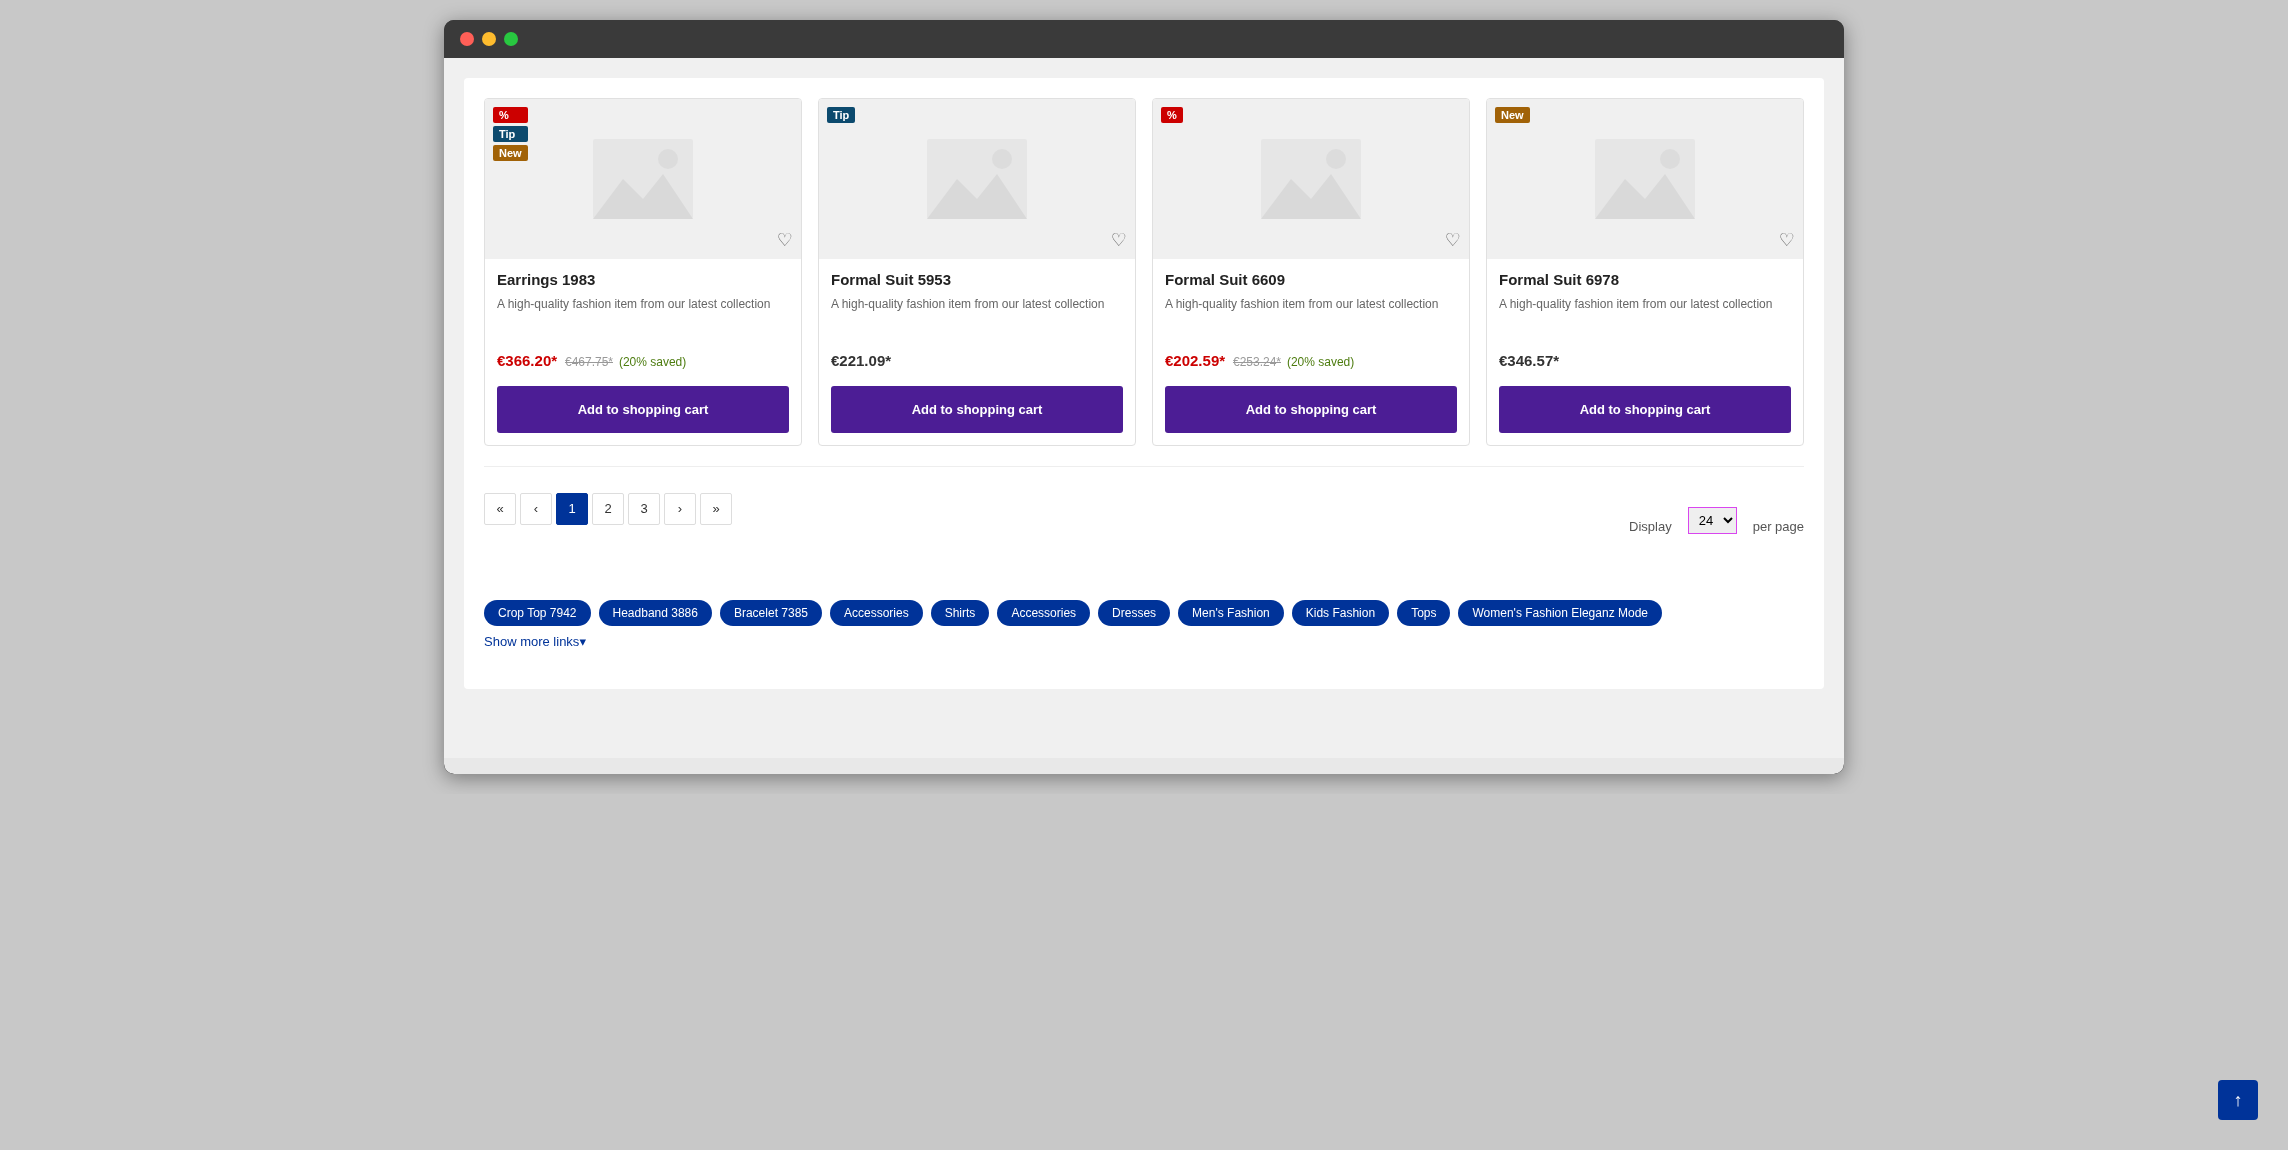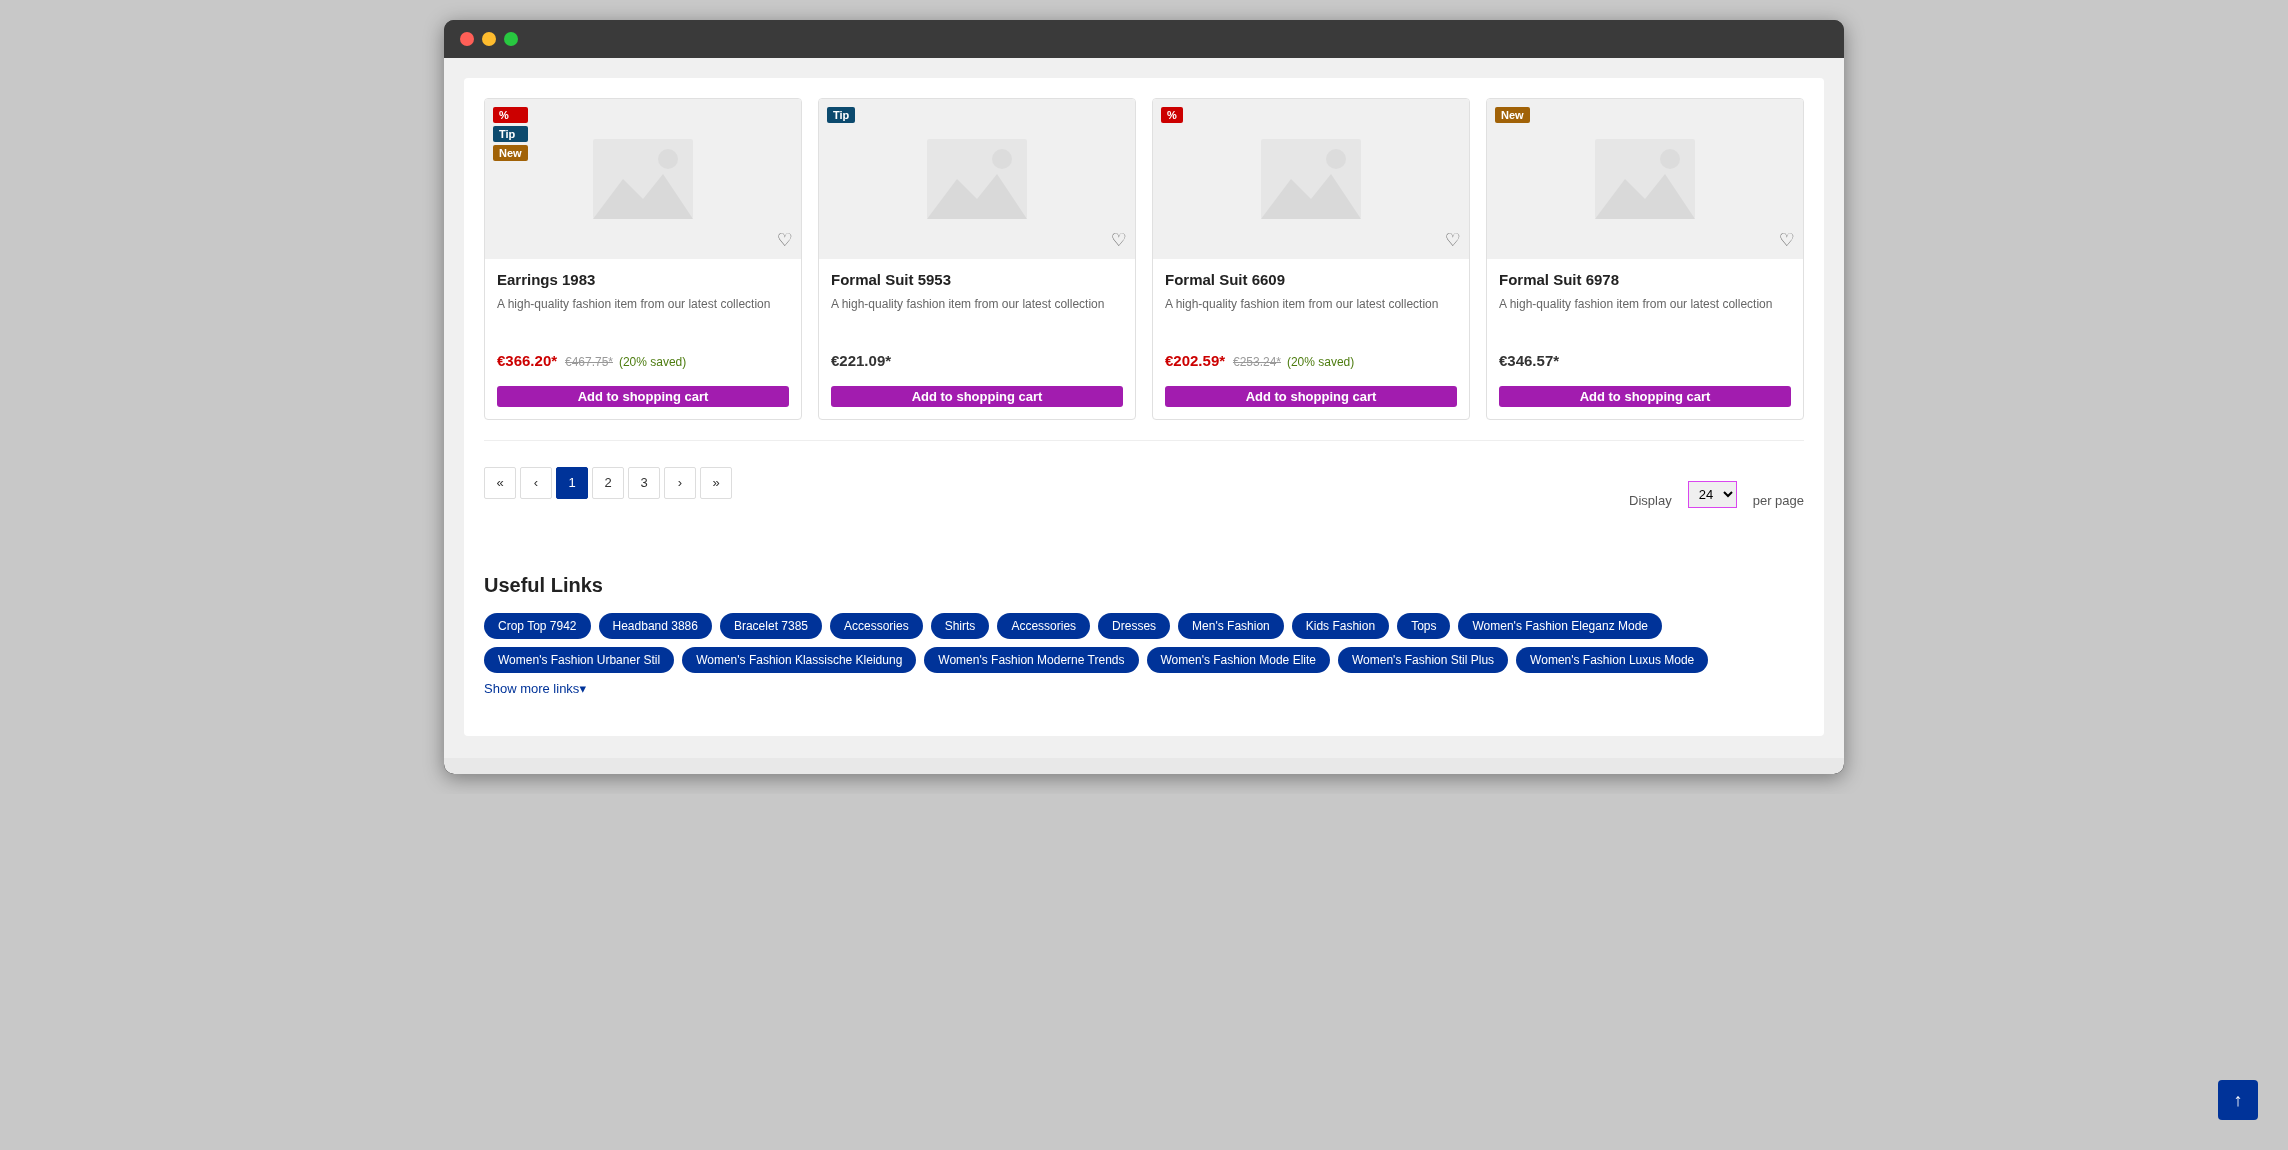--- a/index.html
+++ b/index.html
@@ -152,24 +152,24 @@
     }
 
     .price-savings {
       font-size: 12px;
       color: #4d7c0f;
       margin-left: 2px;
     }
 
     .add-to-cart-btn {
       width: 100%;
-      background: #a21caf;
+      background: #4c1d95;
       color: #fff;
       border: none;
-      padding: 3px;
+      padding: 16px;
       font-size: 13px;
       font-weight: bold;
       cursor: pointer;
       border-radius: 3px;
       text-align: center;
     }
 
     
     .pagination-area {
       display: flex;
@@ -408,42 +408,33 @@
           <button class="page-btn">»</button>
         </div>
         <div class="per-page-area">
           <span>Display</span>
           <select class="per-page-select" id="per-page-select"><option value="12">12</option><option value="24" selected="">24</option><option value="36">36</option><option value="48">48</option></select>
           <span>per page</span>
         </div>
       </div>
 
       <div class="useful-links-section">
-        <h3 class="useful-links-title">Useful Links</h3>
         <div class="links-row" id="links-row-1">
             <a class="link-pill" href="#">Crop Top 7942</a>
             <a class="link-pill" href="#">Headband 3886</a>
             <a class="link-pill" href="#">Bracelet 7385</a>
             <a class="link-pill" href="#">Accessories</a>
             <a class="link-pill" href="#">Shirts</a>
             <a class="link-pill" href="#">Accessories</a>
             <a class="link-pill" href="#">Dresses</a>
             <a class="link-pill" href="#">Men's Fashion</a>
             <a class="link-pill" href="#">Kids Fashion</a>
             <a class="link-pill" href="#">Tops</a>
             <a class="link-pill" href="#">Women's Fashion Eleganz Mode</a>
           </div>
-        <div class="links-row" id="links-row-2">
-            <a class="link-pill" href="#">Women's Fashion Urbaner Stil</a>
-            <a class="link-pill" href="#">Women's Fashion Klassische Kleidung</a>
-            <a class="link-pill" href="#">Women's Fashion Moderne Trends</a>
-            <a class="link-pill" href="#">Women's Fashion Mode Elite</a>
-            <a class="link-pill" href="#">Women's Fashion Stil Plus</a>
-            <a class="link-pill" href="#">Women's Fashion Luxus Mode</a>
-          </div>
         <button class="show-more-links">
           <span>Show more links</span>
           <span>▾</span>
         </button>
       </div>
 
     </div>
   </div>
 
   <div class="bottom-bar"></div>

